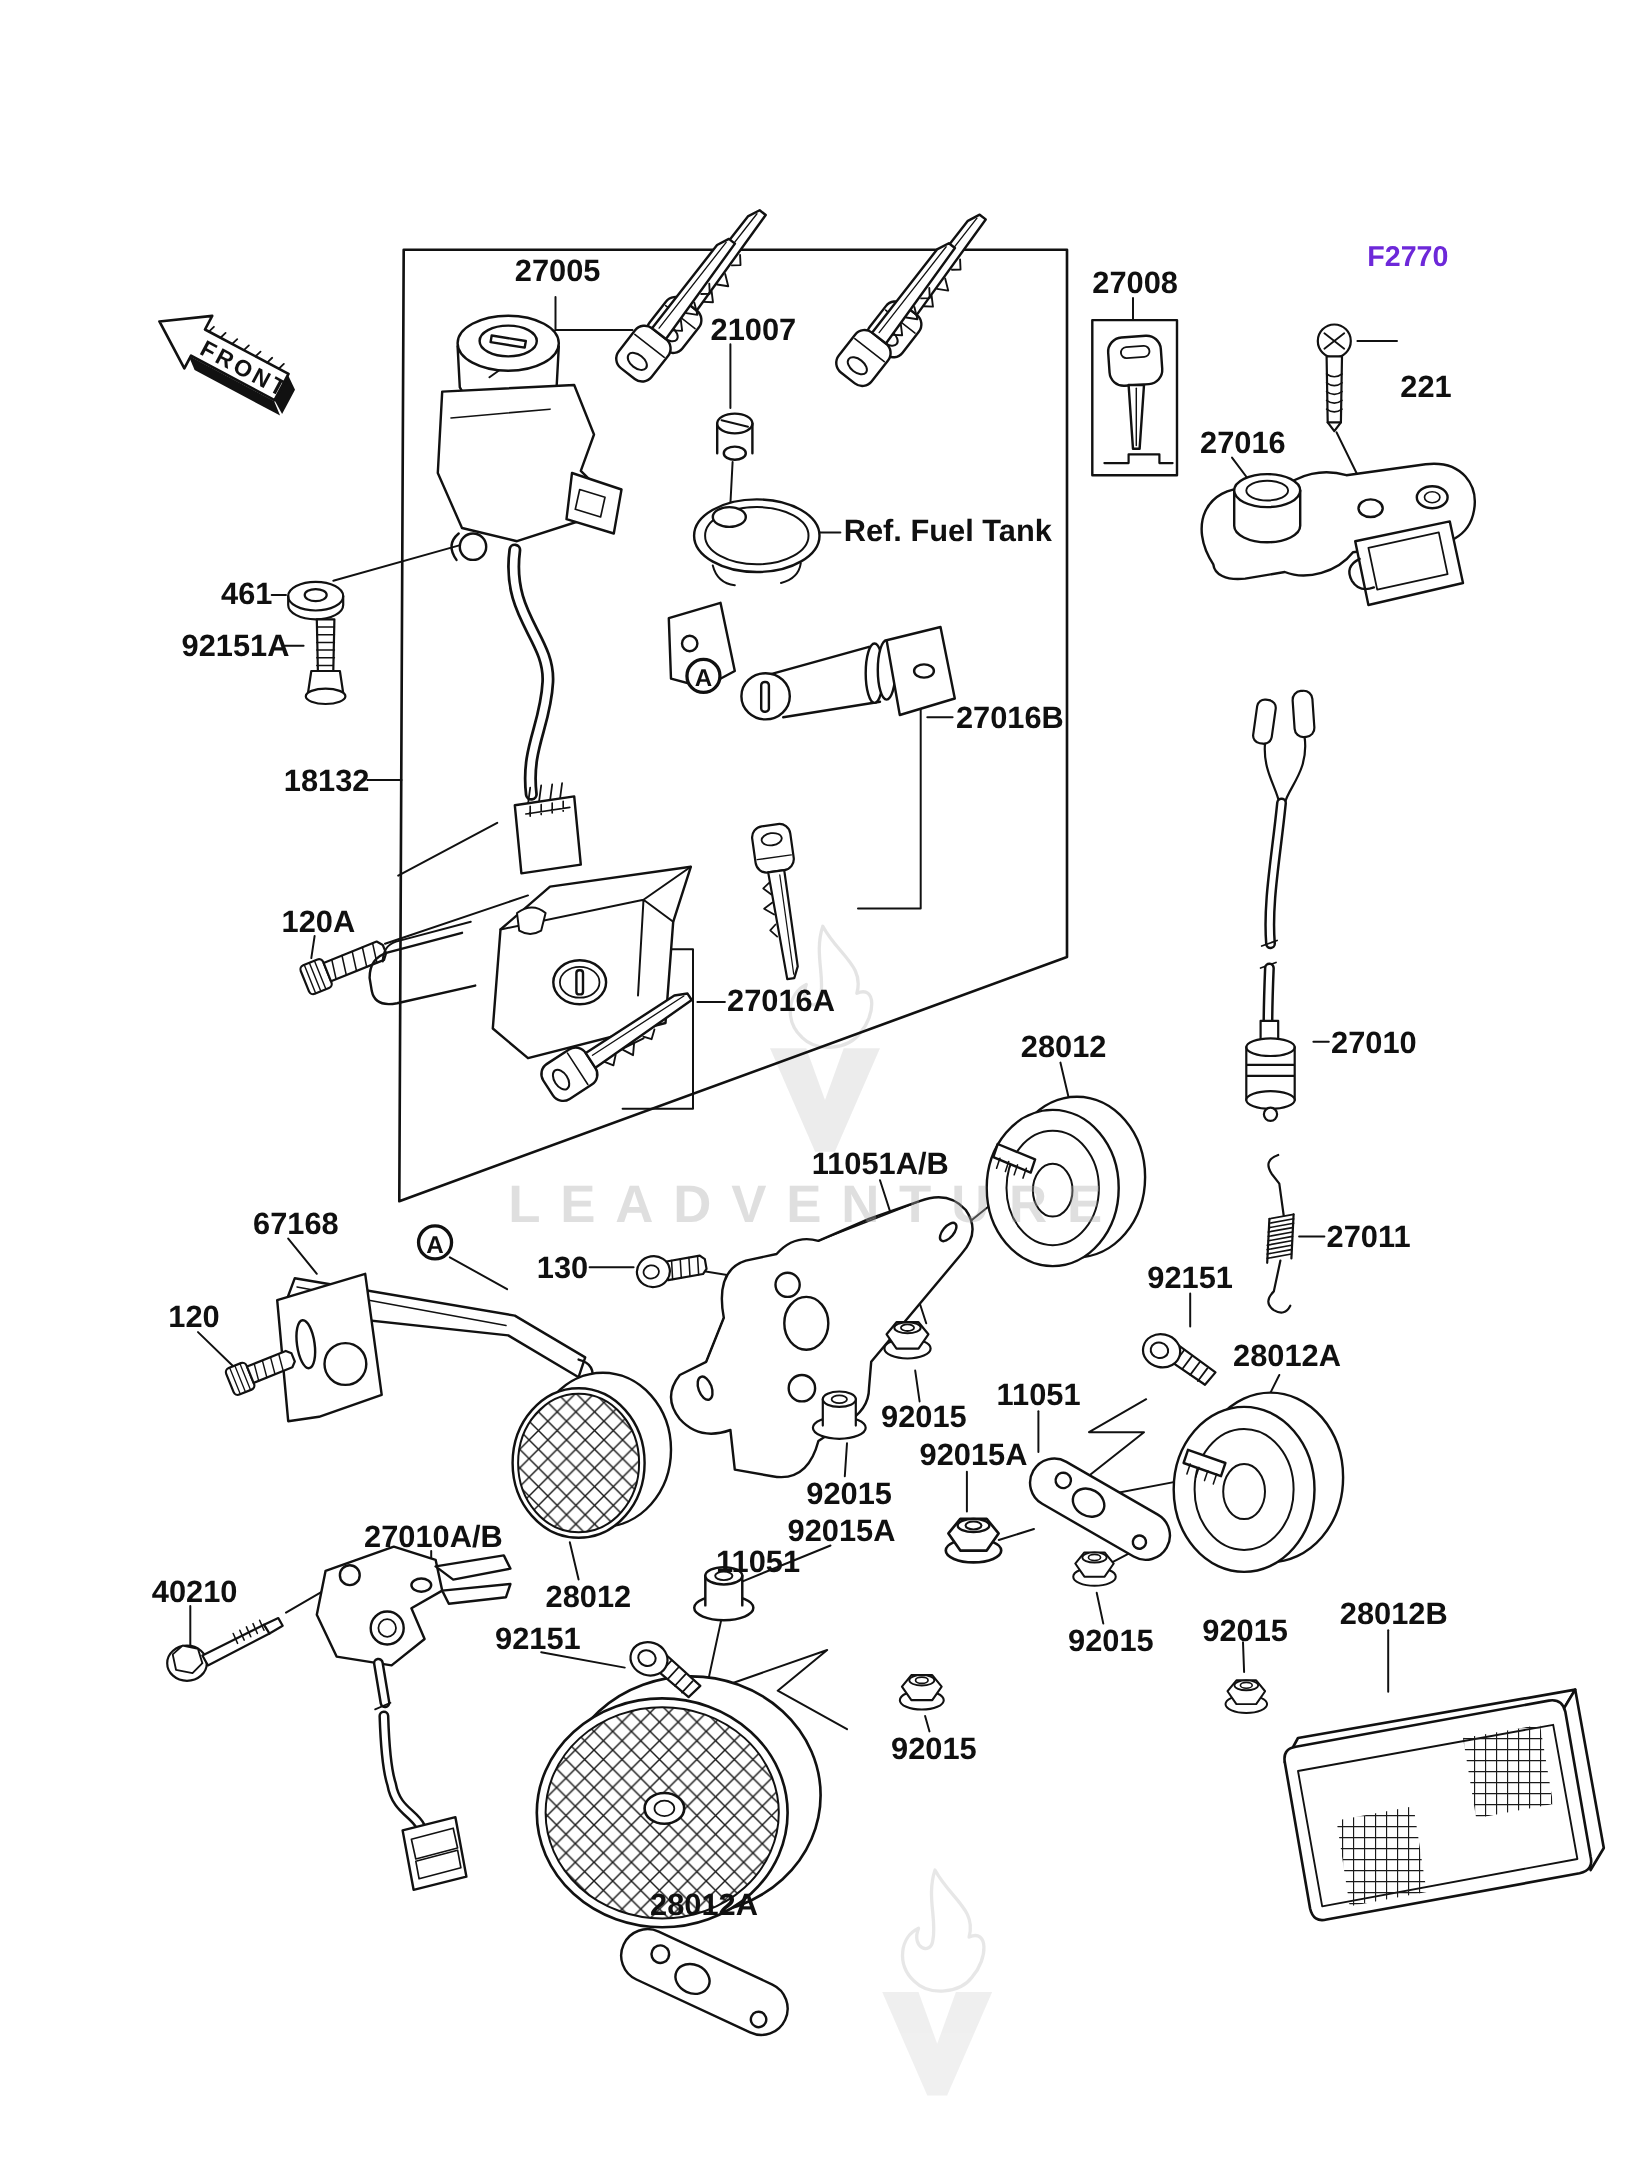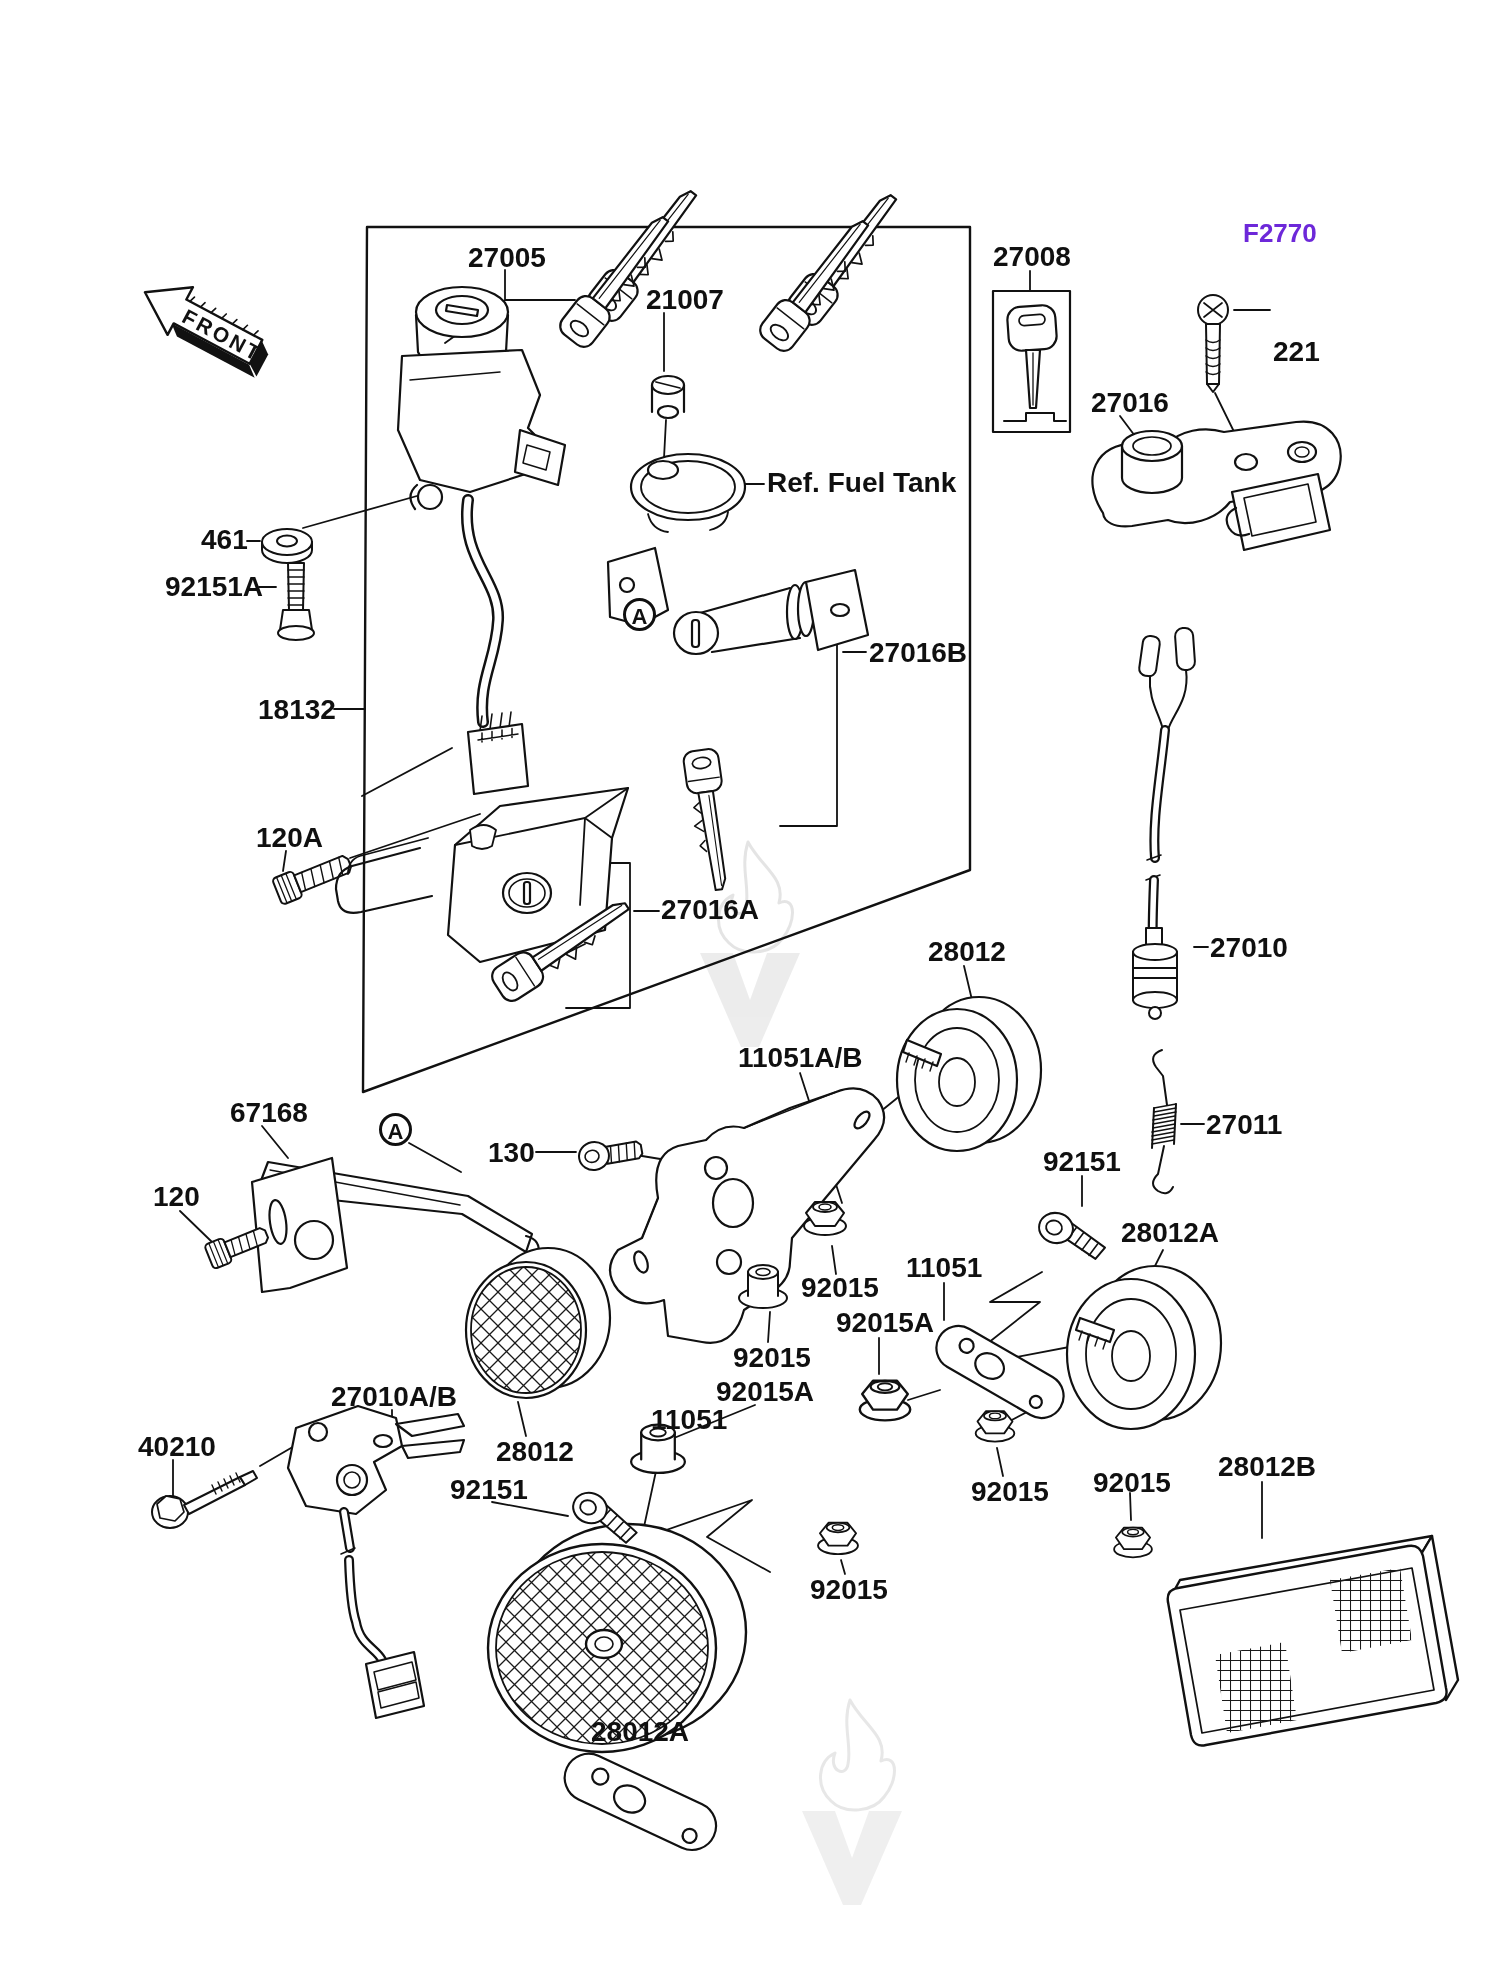--- a/index.html
+++ b/index.html
@@ -385,21 +385,21 @@
     <path d="M1420,1556 L1432,1536 L1458,1680 L1446,1700 Z"></path>
     <path d="M1168,1602 Q1166,1590 1178,1588 L1408,1546 Q1420,1544 1423,1556 L1446,1688 Q1449,1700 1436,1703 L1206,1745 Q1194,1748 1191,1735 Z"></path>
     <path d="M1180,1610 L1412,1568 L1434,1690 L1202,1733 Z" fill="none" stroke-width="1.7"></path>
     <polygon points="1215,1655 1285,1642 1297,1720 1227,1733" fill="url(#gr)" stroke="none"></polygon>
     <polygon points="1330,1580 1400,1568 1412,1640 1342,1653" fill="url(#gr)" stroke="none"></polygon>
   </g>
 </svg>
 
 <div class="code" style="left:1243px;top:220px;">F2770</div>
 
-<div class="lbl" style="left:468px;top:244px;">27005</div>
+<div class="lbl" style="left:468px;top:232px;">27005</div>
 <div class="lbl" style="left:646px;top:286px;">21007</div>
 <div class="lbl" style="left:993px;top:243px;">27008</div>
 <div class="lbl" style="left:1273px;top:296px;margin-top:42px;">221</div>
 <div class="lbl" style="left:1091px;top:389px;">27016</div>
 <div class="lbl" style="left:767px;top:469px;">Ref. Fuel  Tank</div>
 <div class="lbl" style="left:201px;top:526px;">461</div>
 <div class="lbl" style="left:165px;top:573px;">92151A</div>
 <div class="lbl" style="left:258px;top:696px;">18132</div>
 <div class="lbl" style="left:869px;top:639px;">27016B</div>
 <div class="lbl" style="left:256px;top:824px;">120A</div>
@@ -425,14 +425,15 @@
 <div class="lbl" style="left:1093px;top:1469px;">92015</div>
 <div class="lbl" style="left:450px;top:1476px;">92151</div>
 <div class="lbl" style="left:971px;top:1478px;">92015</div>
 <div class="lbl" style="left:1218px;top:1453px;">28012B</div>
 <div class="lbl" style="left:810px;top:1576px;">92015</div>
 <div class="lbl" style="left:591px;top:1718px;">28012A</div>
 
 <div class="amark" style="left:623px;top:598px;">A</div>
 <div class="amark" style="left:379px;top:1113px;">A</div>
 
+<div class="wm-text">LEADVENTURE</div>
 
 </div>
 
 </body></html>

